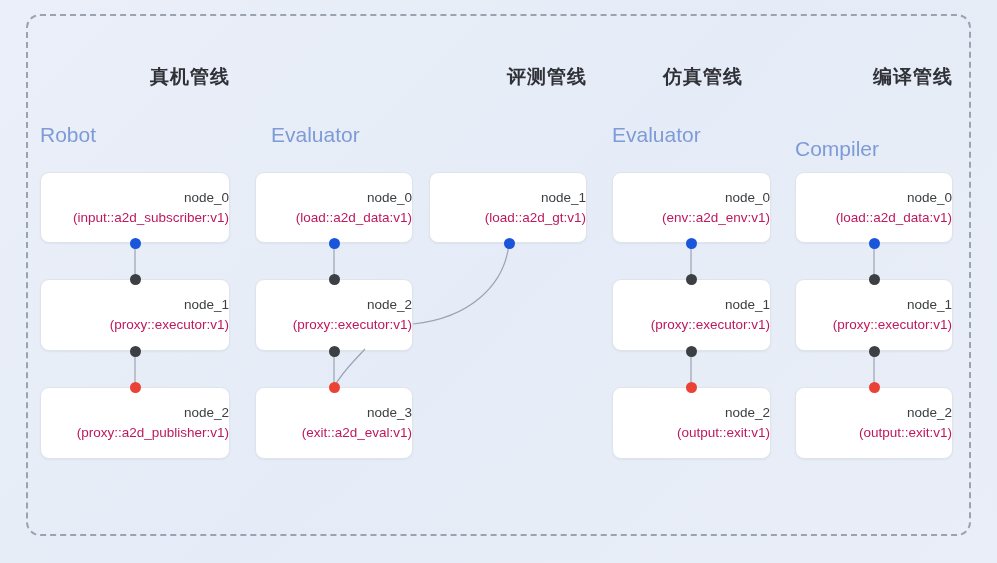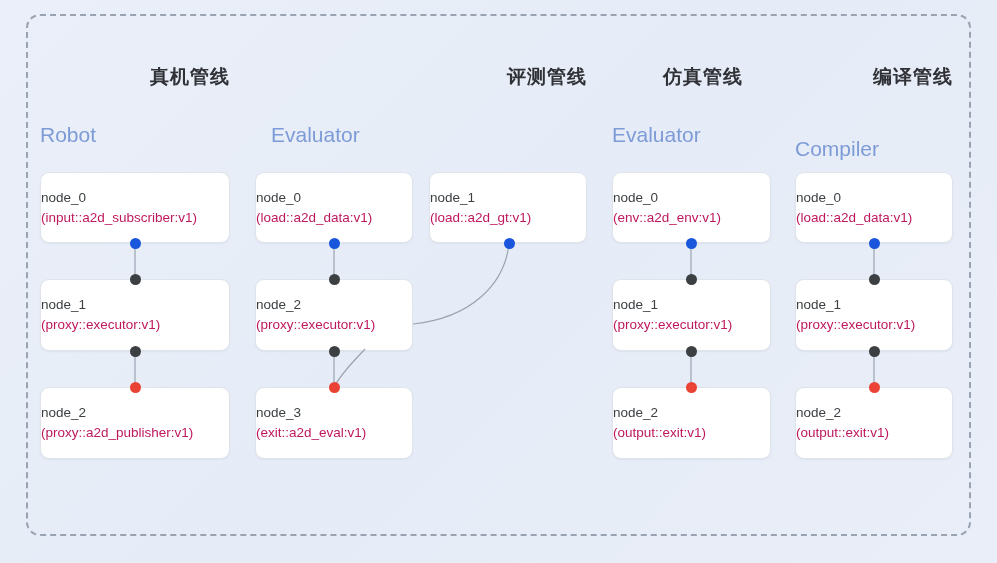--- a/index.html
+++ b/index.html
@@ -41,21 +41,21 @@
   }
   .node{
     position:absolute;
     box-sizing:border-box;
     background:#ffffff;
     border:1px solid #dfe3ea;
     border-radius:9px;
     box-shadow:0 1px 2px rgba(40,50,80,0.06);
     display:flex;
     flex-direction:column;
-    align-items:flex-start;
+    align-items:flex-end;
     justify-content:center;
     text-align:center;
   }
   .node-name{
     font-size:13.5px;
     color:#3c4043;
     line-height:20px;
     white-space:nowrap;
   }
   .node-type{

